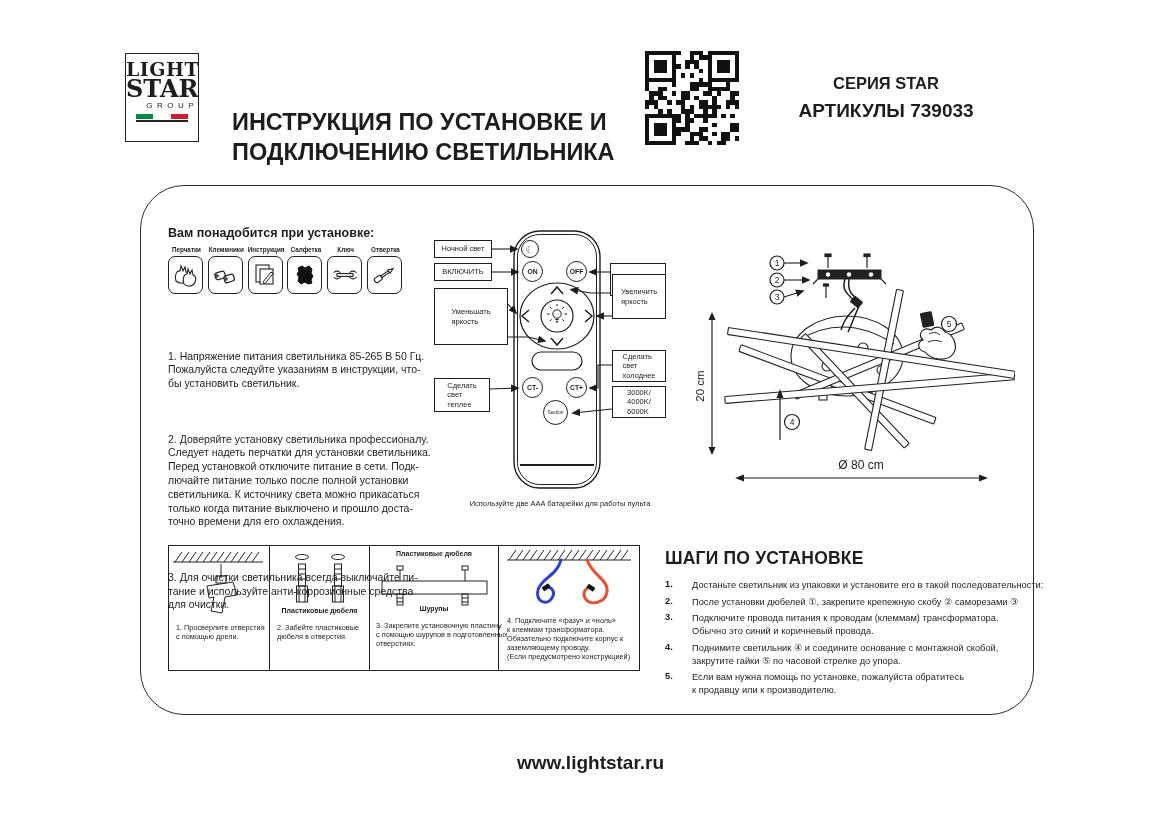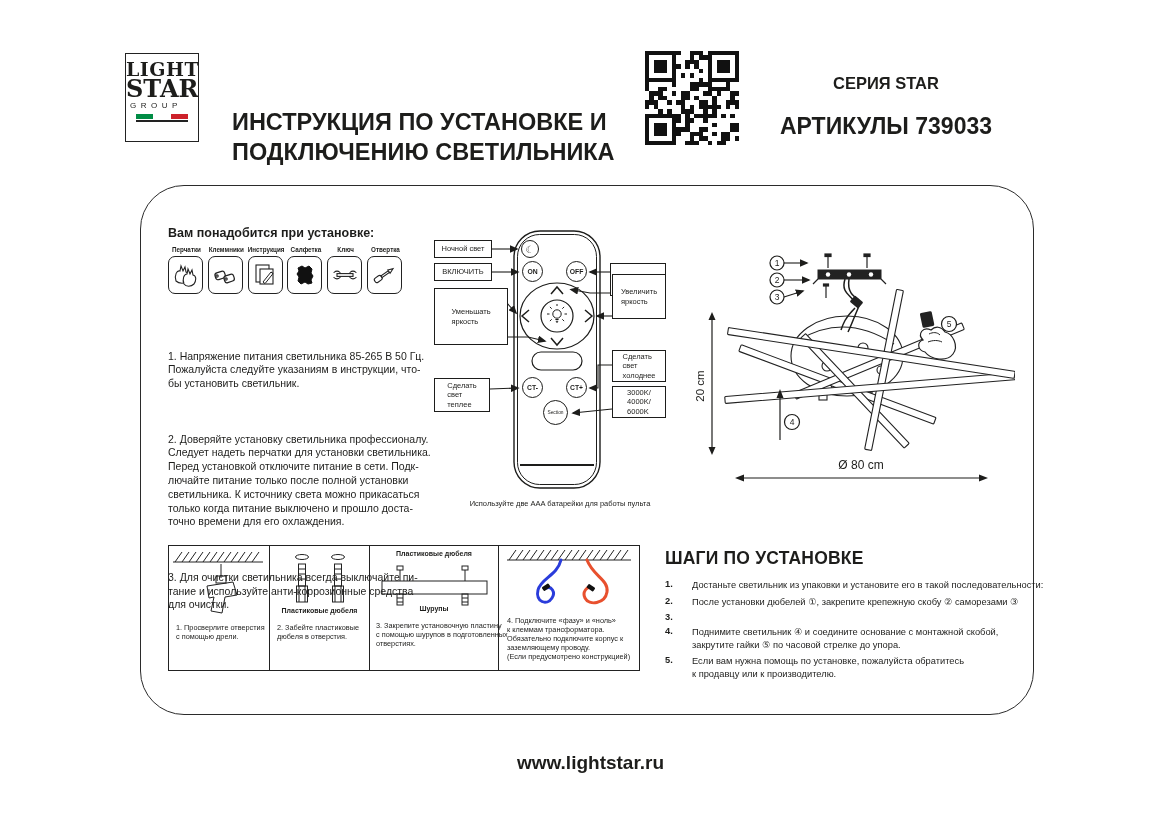--- a/index.html
+++ b/index.html
@@ -3,30 +3,30 @@
 <meta charset="utf-8">
 <style>
   html,body{margin:0;padding:0;background:#fff;}
   .page{position:relative;width:1169px;height:826px;background:#fff;overflow:hidden;
         font-family:"Liberation Sans",sans-serif;color:#1d1d1b;}
   .abs{position:absolute;}
   svg text{font-family:"Liberation Sans",sans-serif;fill:#1d1d1b;}
 
   
   .logo-box{left:125px;top:53px;width:74px;height:89px;border:1.5px solid #222;
-            text-align:left;box-sizing:border-box;padding-top:7px;}
+            text-align:right;box-sizing:border-box;padding-top:7px;}
   .logo-l1{font-family:"DejaVu Serif",serif;font-weight:bold;font-size:19px;line-height:17px;letter-spacing:.5px;}
   .logo-l2{font-family:"DejaVu Serif",serif;font-weight:bold;font-size:24px;line-height:21px;}
   .logo-l3{font-size:8px;letter-spacing:4.5px;margin-top:2px;margin-left:4px;}
   .flag{width:52px;height:6px;margin:4px auto 0;display:flex;border-bottom:2px solid #222;}
   .flag span{flex:1;height:5px;}
   .doc-title{left:232px;top:64px;font-size:23.5px;font-weight:bold;line-height:30px;white-space:pre;margin-top:43px;}
   .series-col{left:772px;top:74px;width:228px;text-align:center;}
   .series{font-size:16.5px;font-weight:bold;}
-  .article{font-size:23px;font-weight:bold;margin-top:20px;}
+  .article{font-size:19px;font-weight:bold;margin-top:7px;}
 
   
   .panel{left:140px;top:185px;width:892px;height:528px;border:1.6px solid #2b2b2b;border-radius:44px;}
 
   .needs-heading{left:168px;top:226px;font-size:12.5px;font-weight:bold;}
   .tools-row{left:168px;top:246px;width:236px;display:flex;justify-content:space-between;}
   .tool{width:37px;text-align:center;}
   .tool-label{font-size:6.3px;font-weight:bold;white-space:nowrap;height:10px;}
   .tool-box{width:35px;height:38px;border:1.6px solid #222;border-radius:7px;box-sizing:border-box;
             display:flex;align-items:center;justify-content:center;background:#fff;}
@@ -418,20 +418,22 @@
     <div class="step-row">
       <div class="step-num">1.</div>
       <div class="step-text">Достаньте светильник из упаковки и установите его в такой последовательности:</div>
     </div>
     <div class="step-row">
       <div class="step-num">2.</div>
       <div class="step-text">После установки дюбелей ①, закрепите крепежную скобу ② саморезами ③</div>
     </div>
     <div class="step-row">
       <div class="step-num">3.</div>
+      <div class="step-text">Подключите провода питания к проводам (клеммам) трансформатора.
+Обычно это синий и коричневый провода.</div>
     </div>
     <div class="step-row">
       <div class="step-num">4.</div>
       <div class="step-text">Поднимите светильник ④ и соедините основание с монтажной скобой,
 закрутите гайки ⑤ по часовой стрелке до упора.</div>
     </div>
     <div class="step-row">
       <div class="step-num">5.</div>
       <div class="step-text">Если вам нужна помощь по установке, пожалуйста обратитесь
 к продавцу или к производителю.</div>

